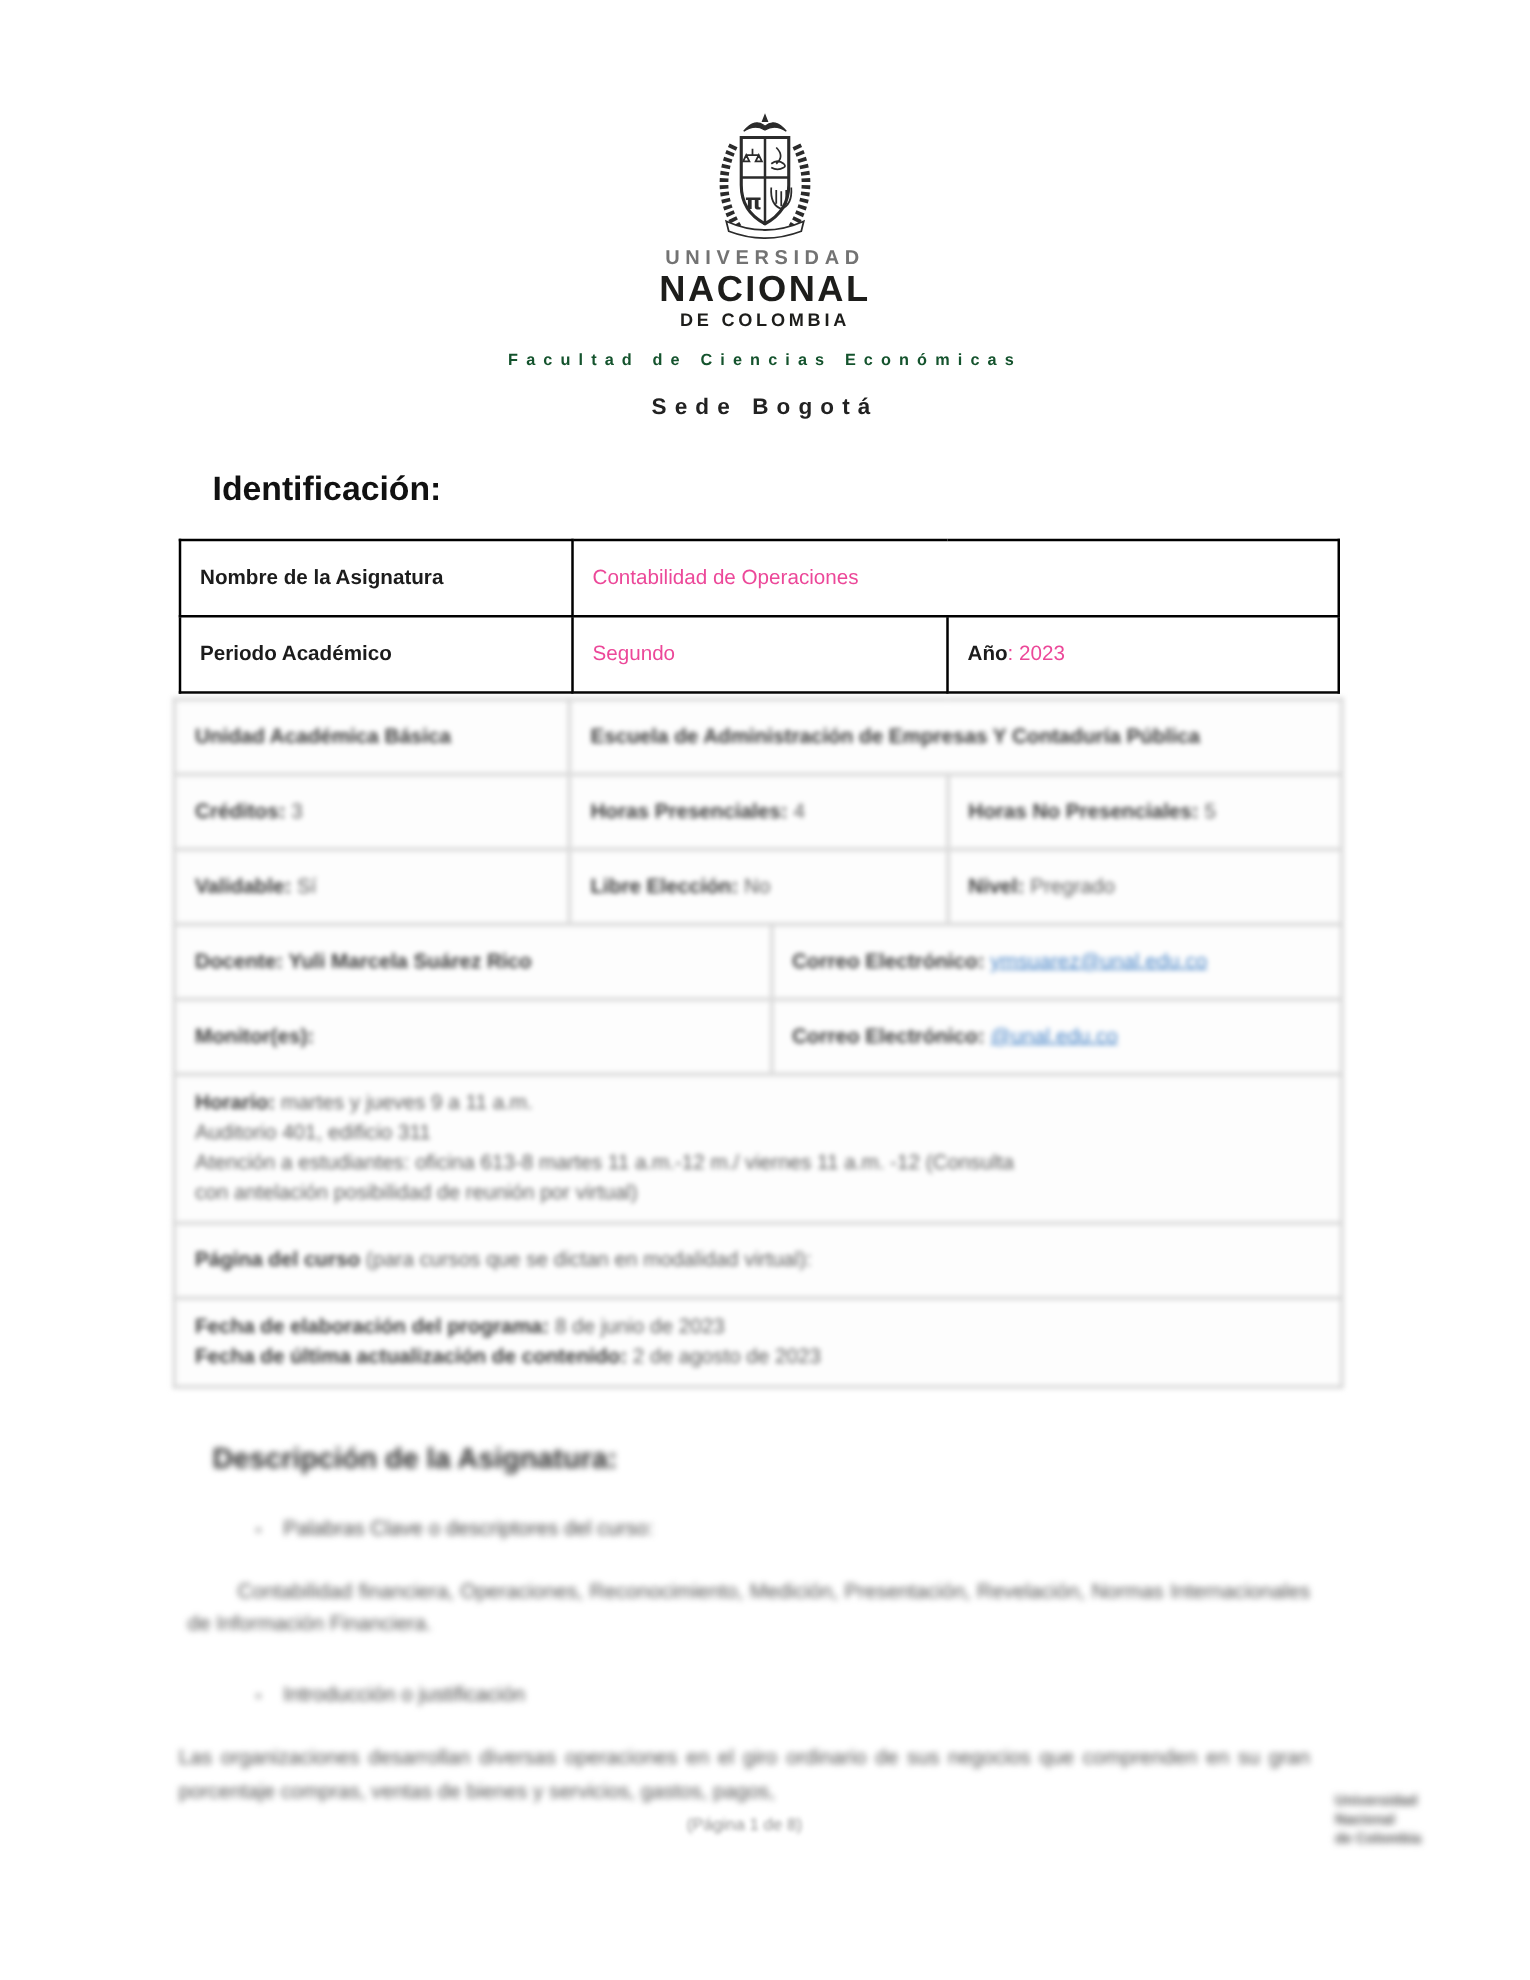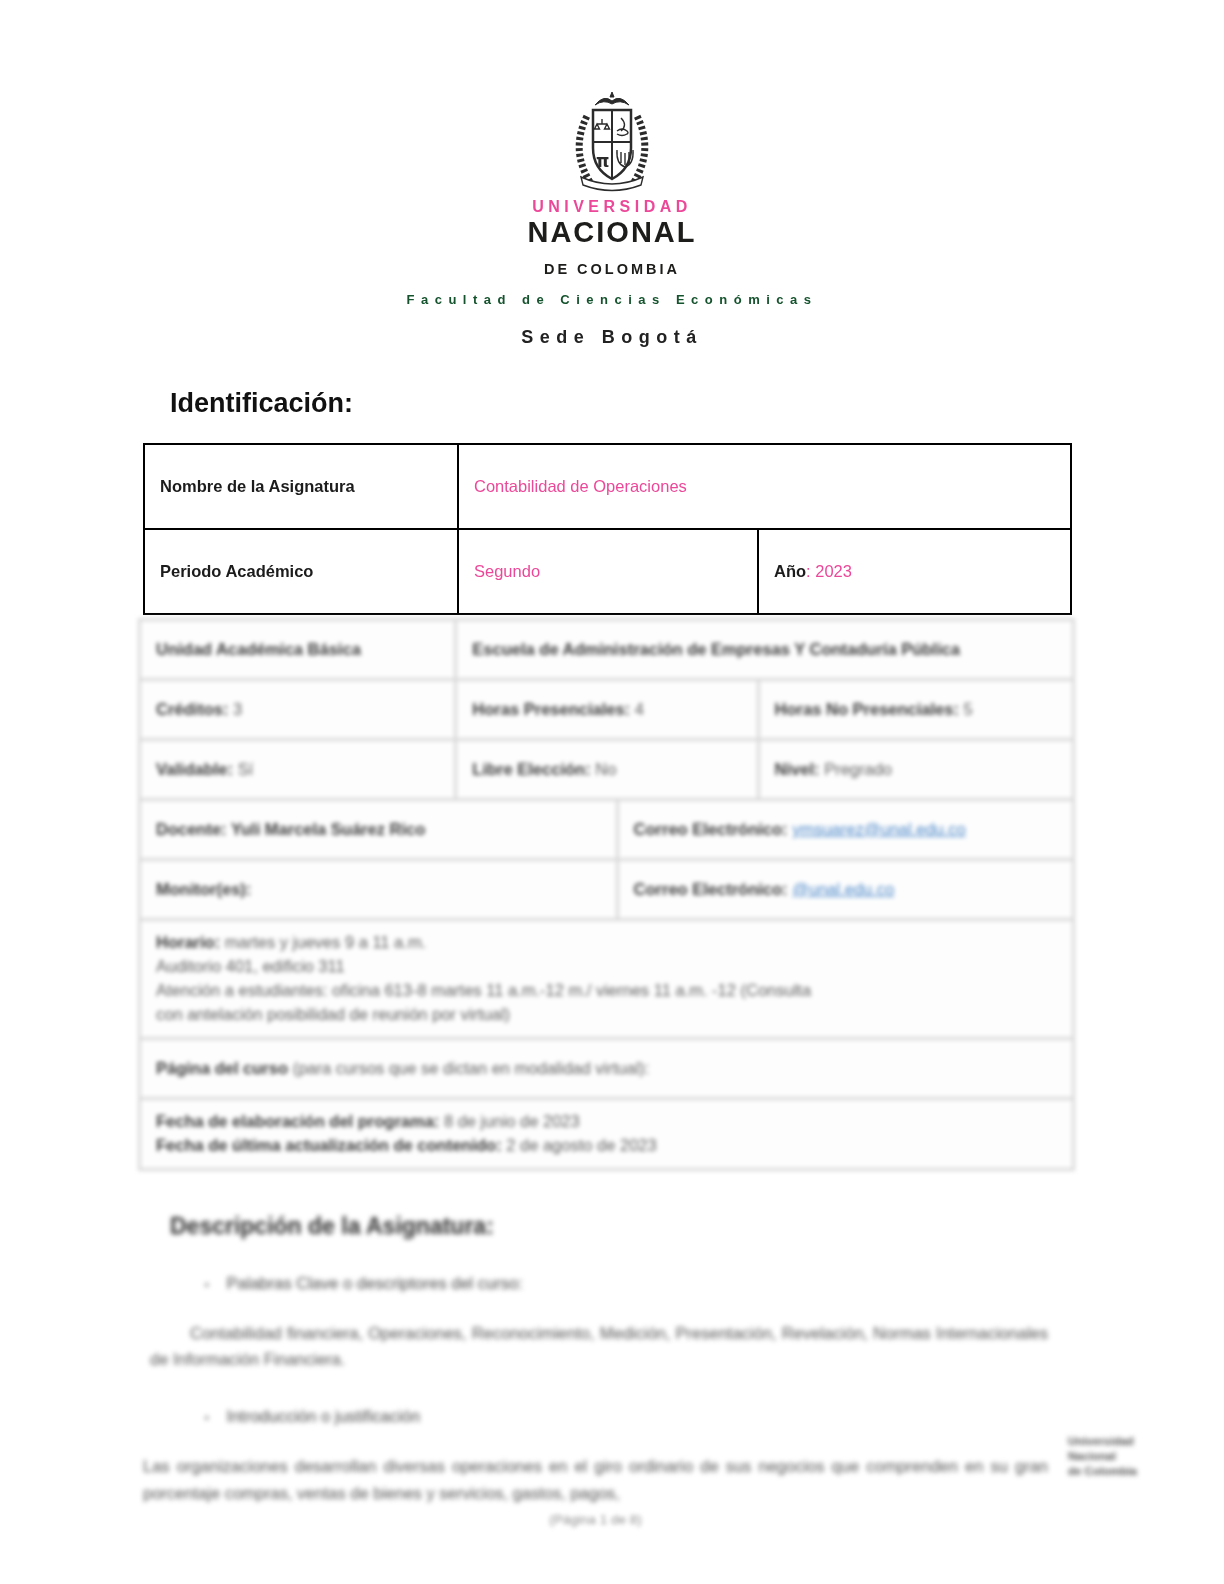--- a/index.html
+++ b/index.html
@@ -3,29 +3,29 @@
 <meta charset="utf-8">
 <style>
   html,body{margin:0;padding:0;background:#ffffff;}
   body{
     width:1224px;height:1584px;position:relative;overflow:hidden;
     font-family:"Liberation Sans","DejaVu Sans",sans-serif;color:#1c1c1c;
   }
   
   .header{text-align:center;padding-top:90px;}
   .crest{display:block;margin:0 auto;}
-  .uni-l1{font-size:16px;font-weight:bold;letter-spacing:4.5px;color:#ec4899;margin-top:6px;}
+  .uni-l1{font-size:16px;font-weight:bold;letter-spacing:4.5px;color:#737373;margin-top:6px;}
   .uni-l2{font-size:29px;font-weight:bold;letter-spacing:2px;color:#1d1d1b;line-height:1.0;margin-top:2px;}
-  .uni-l3{font-size:14.5px;font-weight:bold;letter-spacing:3px;color:#1d1d1b;margin-top:14px;}
+  .uni-l3{font-size:14.5px;font-weight:bold;letter-spacing:3px;color:#1d1d1b;margin-top:2px;}
   .faculty{font-size:13px;font-weight:bold;letter-spacing:6.5px;color:#14532d;margin-top:15px;}
   .campus{font-size:18px;font-weight:bold;letter-spacing:6.5px;color:#222;margin-top:20px;}
   
   .sec-title{font-size:27px;font-weight:bold;margin:40px 0 0 170px;color:#111;}
   table.idtable{border-collapse:collapse;table-layout:fixed;width:927px;margin:24px 0 0 143px;background:#fff;}
-  table.idtable td{border:2px solid #000;height:59px;padding:12px 15px;font-size:16.5px;vertical-align:middle;overflow:hidden;}
+  table.idtable td{border:2px solid #000;height:59px;padding:0 15px;font-size:16.5px;vertical-align:middle;overflow:hidden;}
   .b{font-weight:bold;}
   .val{color:#ec4899;}
   
   .blurwrap{filter:blur(2.3px);margin:3px 0 0 138px;width:937px;}
   .blurwrap table{border-collapse:collapse;table-layout:fixed;width:100%;background:#fdfdfd;}
   .blurwrap td{border:3px solid #d9d9d9;padding:0 15px;font-size:16.5px;vertical-align:middle;height:57px;}
   .blurwrap .tall{height:auto;padding:10px 15px;line-height:1.45;vertical-align:top;}
   .blurwrap .lbl{font-weight:bold;color:#3a3a3a;}
   .blurwrap .vl{color:#5f5f5f;}
   a.mail{color:#4a86c8;text-decoration:underline;cursor:pointer;}

